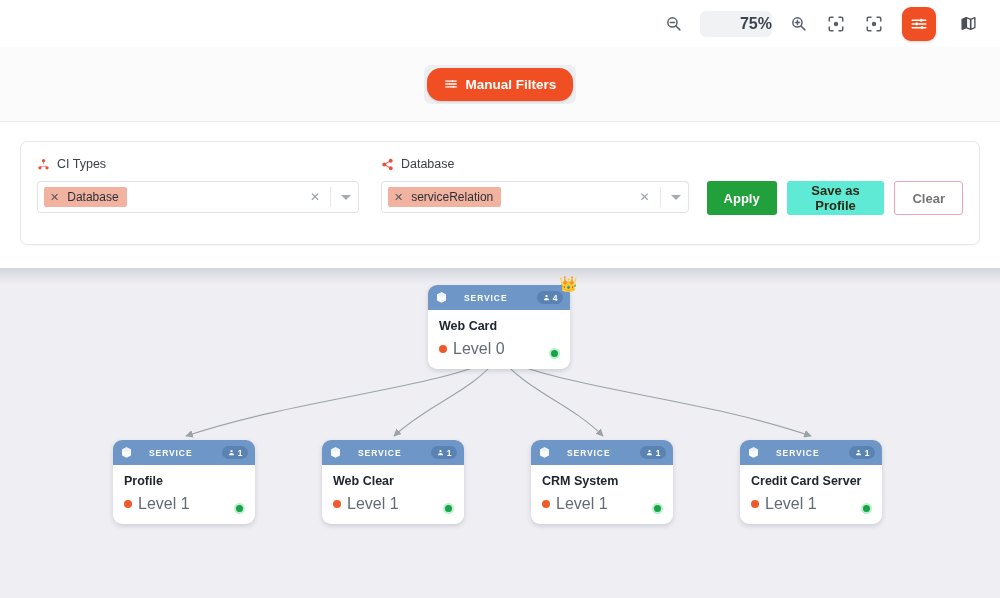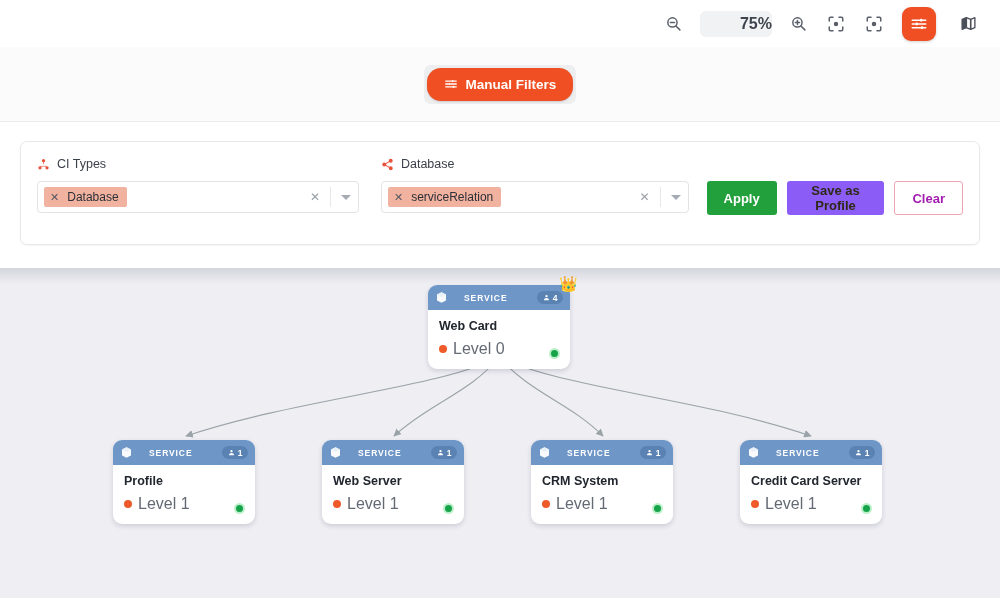--- a/index.html
+++ b/index.html
@@ -99,22 +99,22 @@
   .divider-v { width: 1px; height: 20px; background: #e7e8ec; }
 
   .btn-row { display: flex; align-items: center; gap: 10px; margin-left: 18px; margin-top: 25px; }
   .btn {
     height: 34px; padding: 4px 17px; border: none; border-radius: 3px;
     font-size: 13px; font-weight: bold; cursor: pointer;
     font-family: "Liberation Sans", sans-serif;
     display: flex; align-items: center; justify-content: center;
   }
   .btn-apply { background: #21a03c; color: #fff; }
-  .btn-save { background: #8b5cf6; color: #2e2a16; }
-  .btn-clear { background: #fff; color: #a21caf; border: 1px solid #f0a4b3; }
+  .btn-save { background: #5eead4; color: #2e2a16; }
+  .btn-clear { background: #fff; color: #737373; border: 1px solid #f0a4b3; }
 
   
   .canvas {
     position: absolute; top: 268px; left: 0; width: 1000px; height: 330px;
     background: #eeeef3; overflow: hidden;
   }
   .canvas-shadow {
     position: absolute; top: 0; left: 0; width: 1000px; height: 16px;
     background: linear-gradient(to bottom, rgba(60,60,90,.14), rgba(60,60,90,0));
     pointer-events: none;
@@ -395,21 +395,21 @@
           <span style="display:flex">
             <svg width="7" height="7" viewBox="0 0 24 24" fill="#ffffff">
                 <circle cx="12" cy="7.5" r="4"></circle>
                 <path d="M3.5 21c0-4.7 3.8-7.5 8.5-7.5S20.5 16.3 20.5 21z"></path>
               </svg>
           </span>
           <span>1</span>
         </span>
       </div>
       <div class="node-body">
-        <div class="node-title">Web Server</div>
+        <div class="node-title">Web Clear</div>
         <div class="node-meta">
           <span class="dot-level"></span>
           <span>Level 1</span>
         </div>
         <span class="status-dot"></span>
       </div>
     </div>
 
     <div class="node" style="left:531px; top:172px;">
       <div class="node-head">

